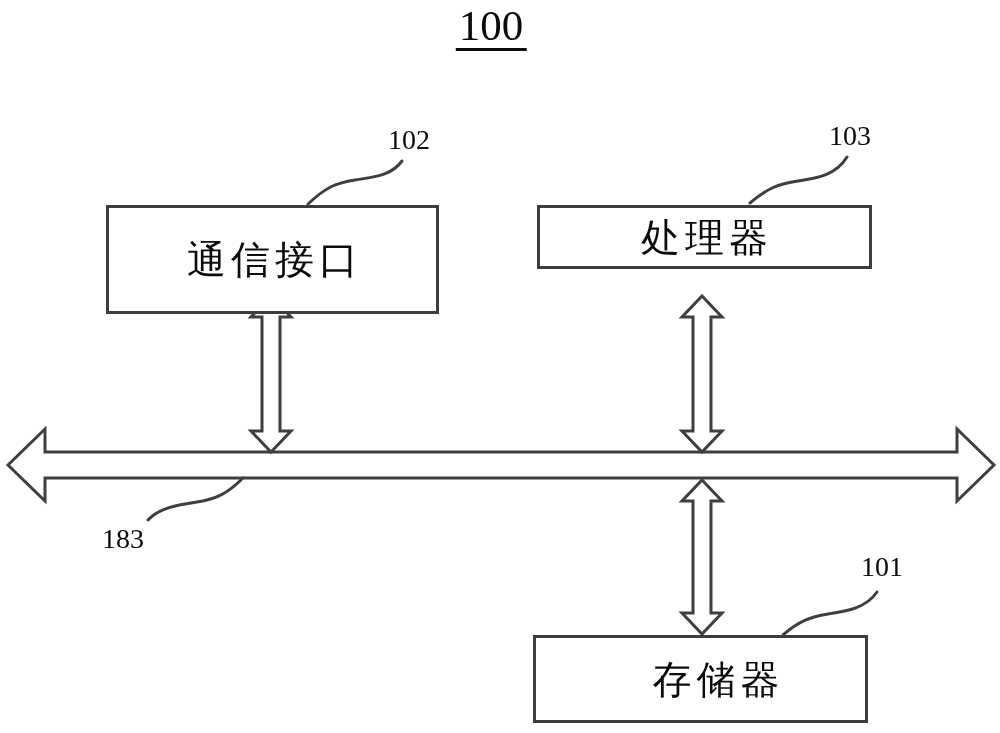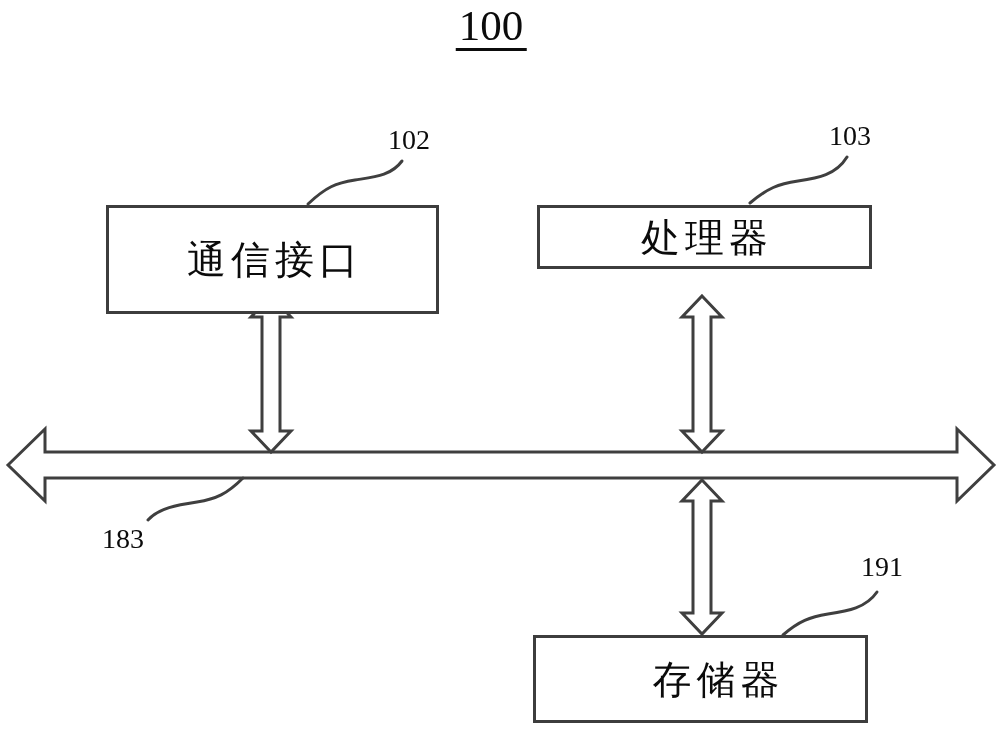--- a/index.html
+++ b/index.html
@@ -94,16 +94,16 @@
   <div class="block block-proc">
     <span class="block-label">处理器</span>
   </div>
 
   <div class="block block-mem">
     <span class="block-label">存储器</span>
   </div>
 
   <div class="ref-label ref-102">102</div>
   <div class="ref-label ref-103">103</div>
-  <div class="ref-label ref-101">191</div>
+  <div class="ref-label ref-101">101</div>
   <div class="ref-label ref-104">183</div>
 
 </div>
 
 </body></html>

